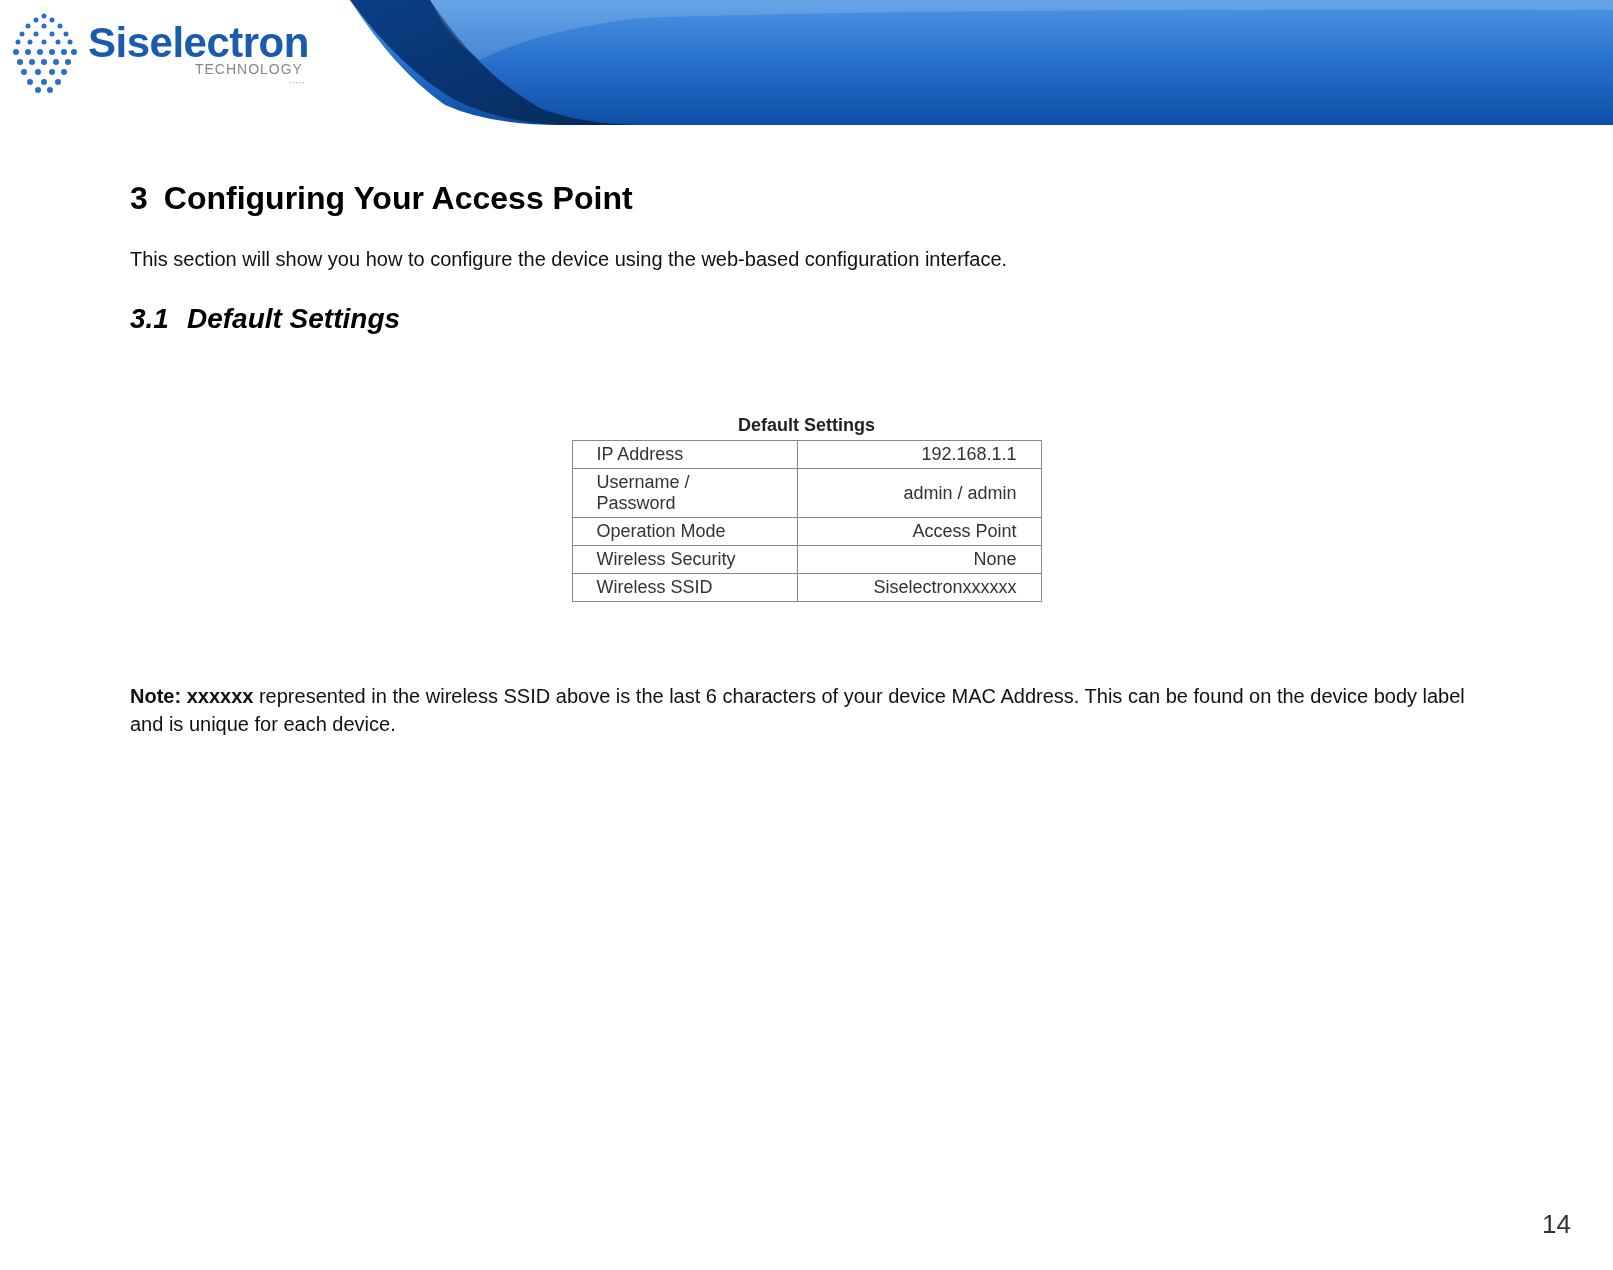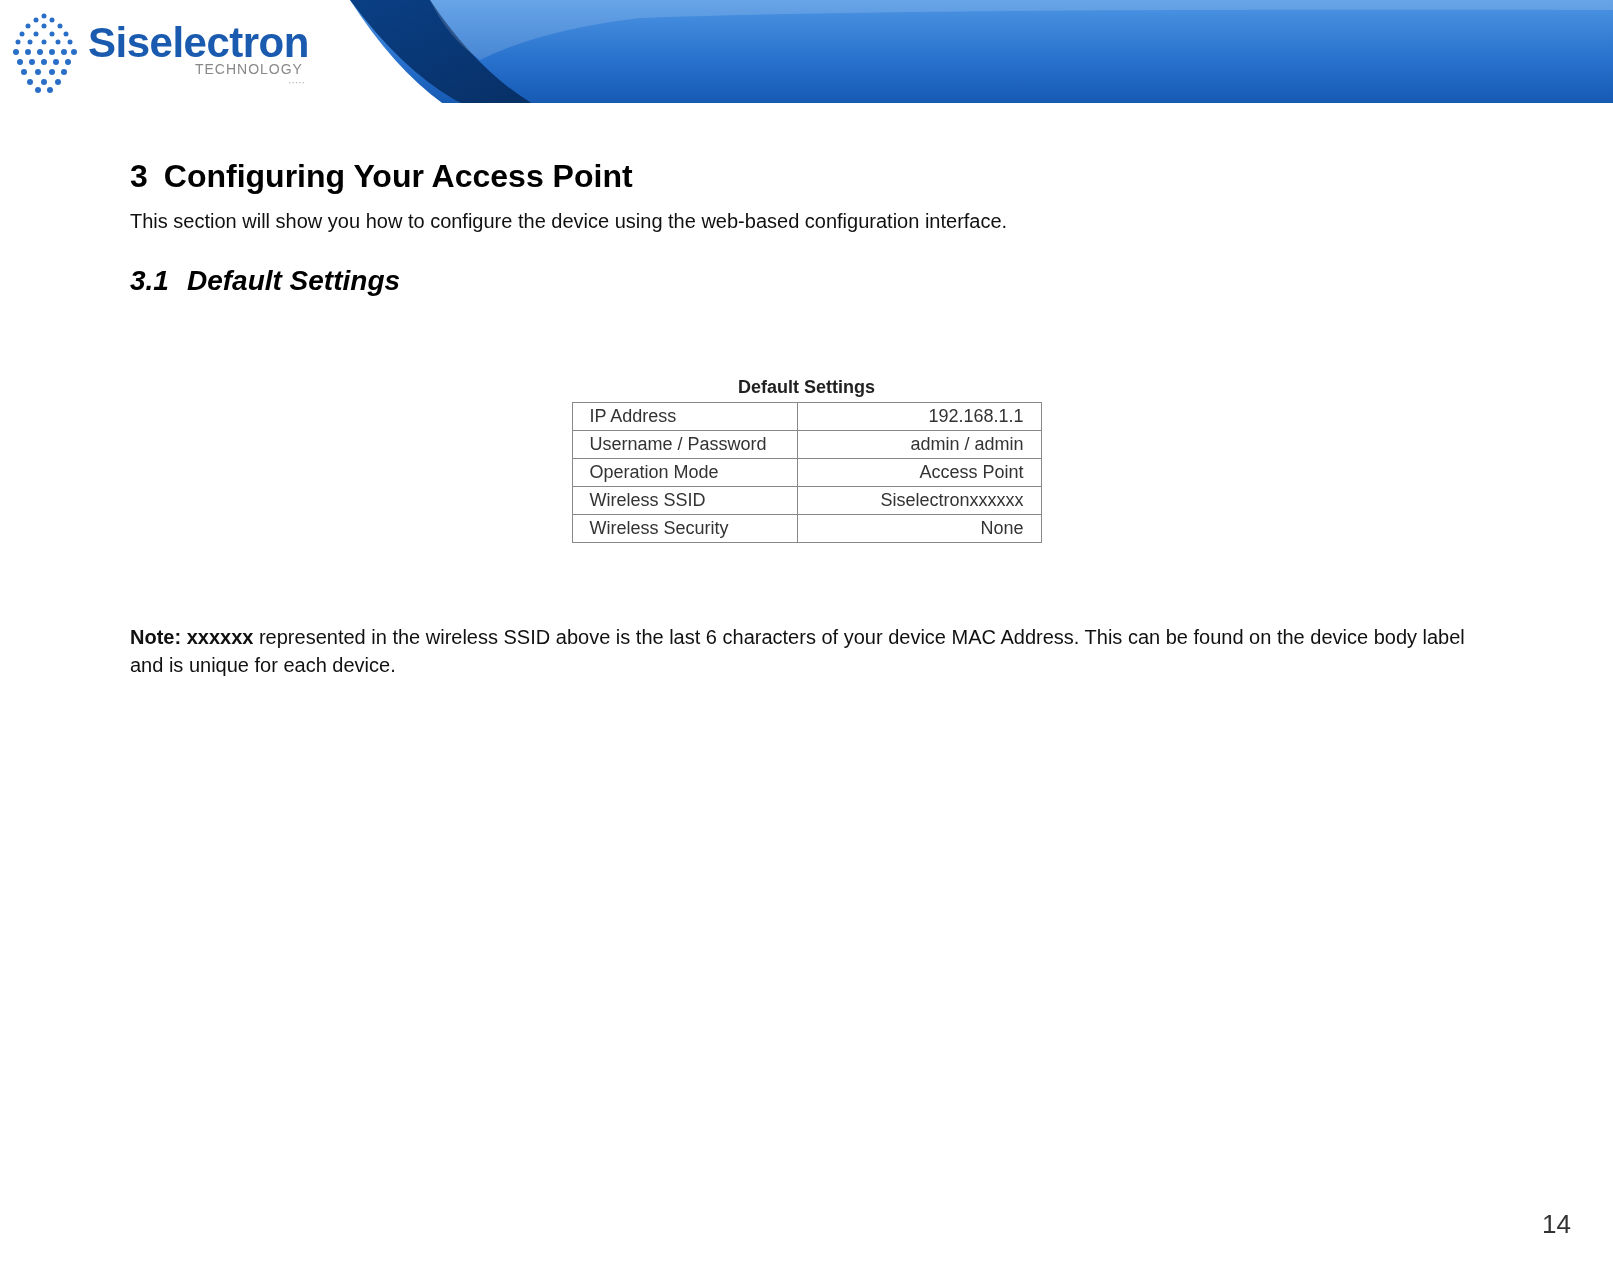--- a/index.html
+++ b/index.html
@@ -12,21 +12,21 @@
       font-family: "Segoe UI", Tahoma, Arial, sans-serif;
       background: #ffffff;
       width: 1613px;
       height: 1270px;
       position: relative;
       overflow: hidden;
     }
     
     .header-banner {
       width: 100%;
-      height: 103px;
+      height: 125px;
       position: relative;
       background: linear-gradient(to bottom, #3a7fd4 0%, #2167c4 50%, #1052a8 100%);
       overflow: hidden;
     }
     
     .header-swoosh {
       position: absolute;
       top: 0;
       left: 0;
       width: 100%;
@@ -84,21 +84,21 @@
     }
     
     .content {
       padding: 55px 130px 0 130px;
     }
     
     .section-heading {
       font-size: 32px;
       font-weight: bold;
       color: #000000;
-      margin-bottom: 12px;
+      margin-bottom: 28px;
     }
     
     .section-heading .num {
       display: inline-block;
       margin-right: 16px;
     }
     
     .body-text {
       font-size: 20px;
       color: #111111;
@@ -134,21 +134,21 @@
     
     .settings-table caption {
       font-weight: bold;
       color: #222222;
       font-size: 18px;
       padding-bottom: 4px;
     }
     
     .settings-table td {
       border: 1px solid #888888;
-      padding: 3px 17px;
+      padding: 3px 24px;
       font-size: 18px;
       color: #333333;
       font-family: Arial, sans-serif;
     }
     
     .settings-table td.label {
       text-align: left;
       width: 48%;
     }
     
@@ -267,26 +267,26 @@
         </tr>
         <tr>
           <td class="label">Username / Password</td>
           <td class="value">admin / admin</td>
         </tr>
         <tr>
           <td class="label">Operation Mode</td>
           <td class="value">Access Point</td>
         </tr>
         <tr>
+          <td class="label">Wireless Security</td>
+          <td class="value">None</td>
+        </tr>
+        <tr>
           <td class="label">Wireless SSID</td>
           <td class="value">Siselectronxxxxxx</td>
-        </tr>
-        <tr>
-          <td class="label">Wireless Security</td>
-          <td class="value">None</td>
         </tr>
       </tbody>
     </table>
   </div>
 
   <p class="note-text">
     <span class="bold">Note: xxxxxx</span><span> represented in the wireless SSID above is the last 6 characters of your device MAC Address. This can be found on the device body label and is unique for each device.</span>
   </p>
 </div>
 

